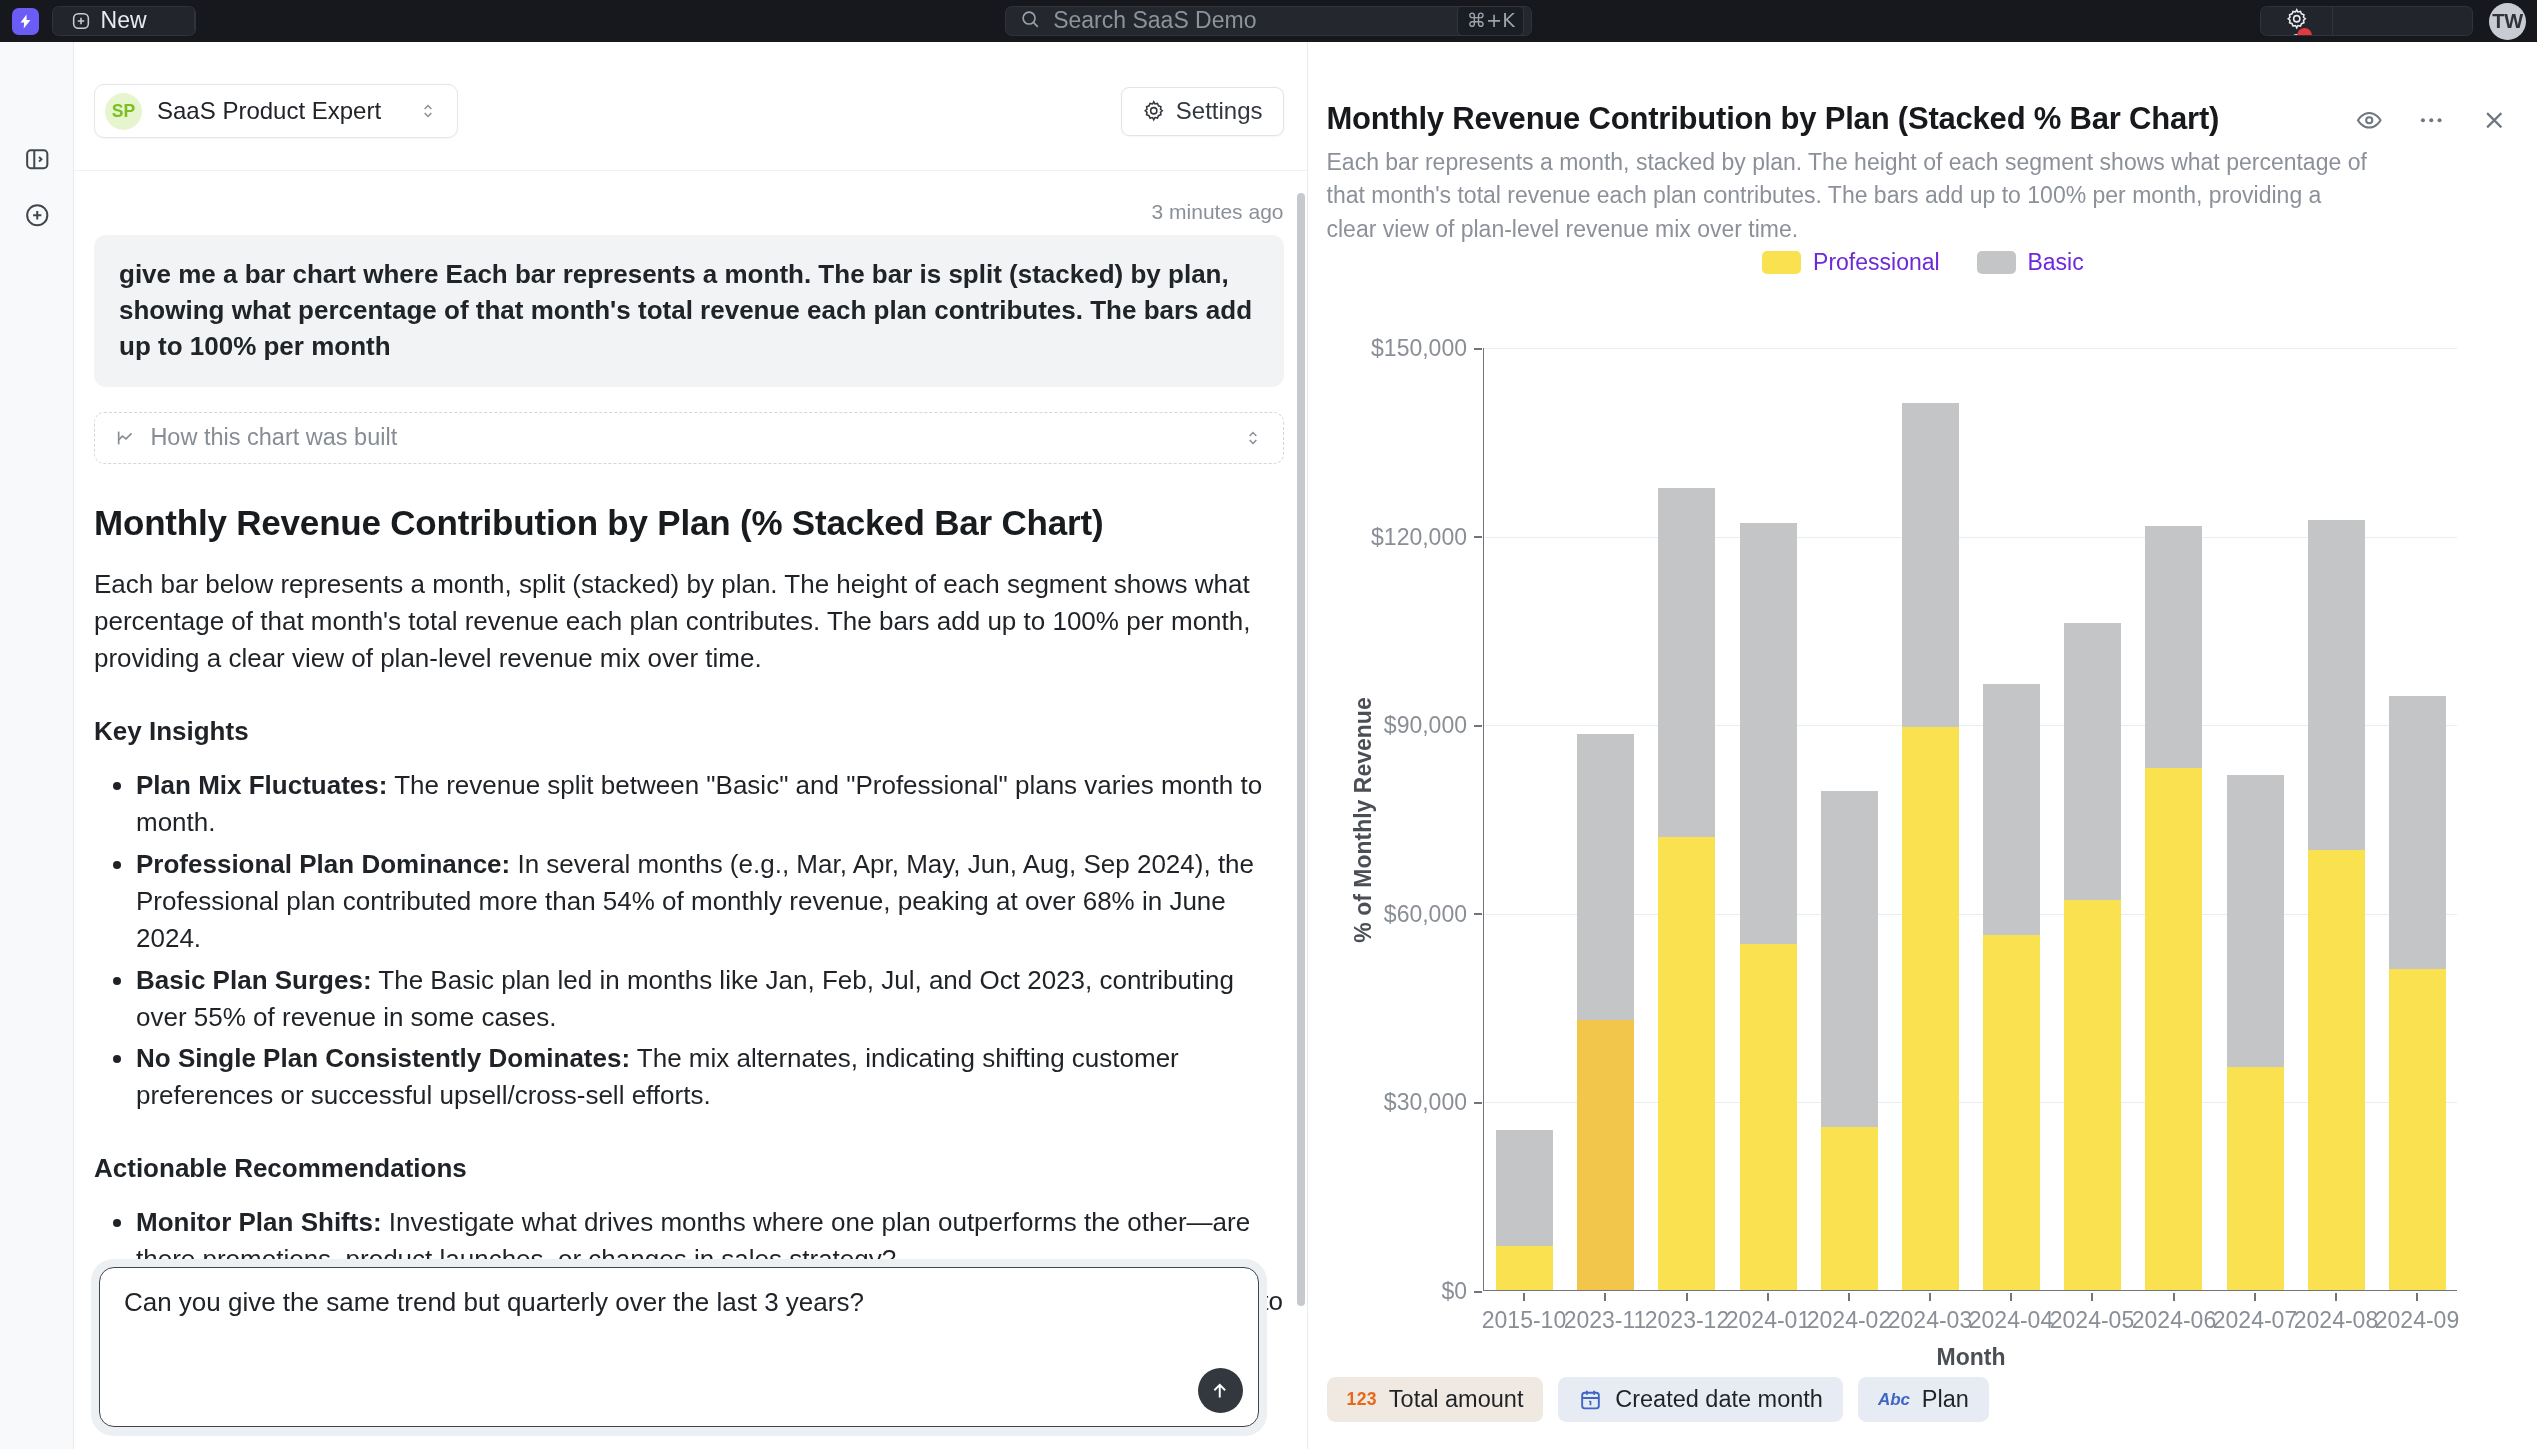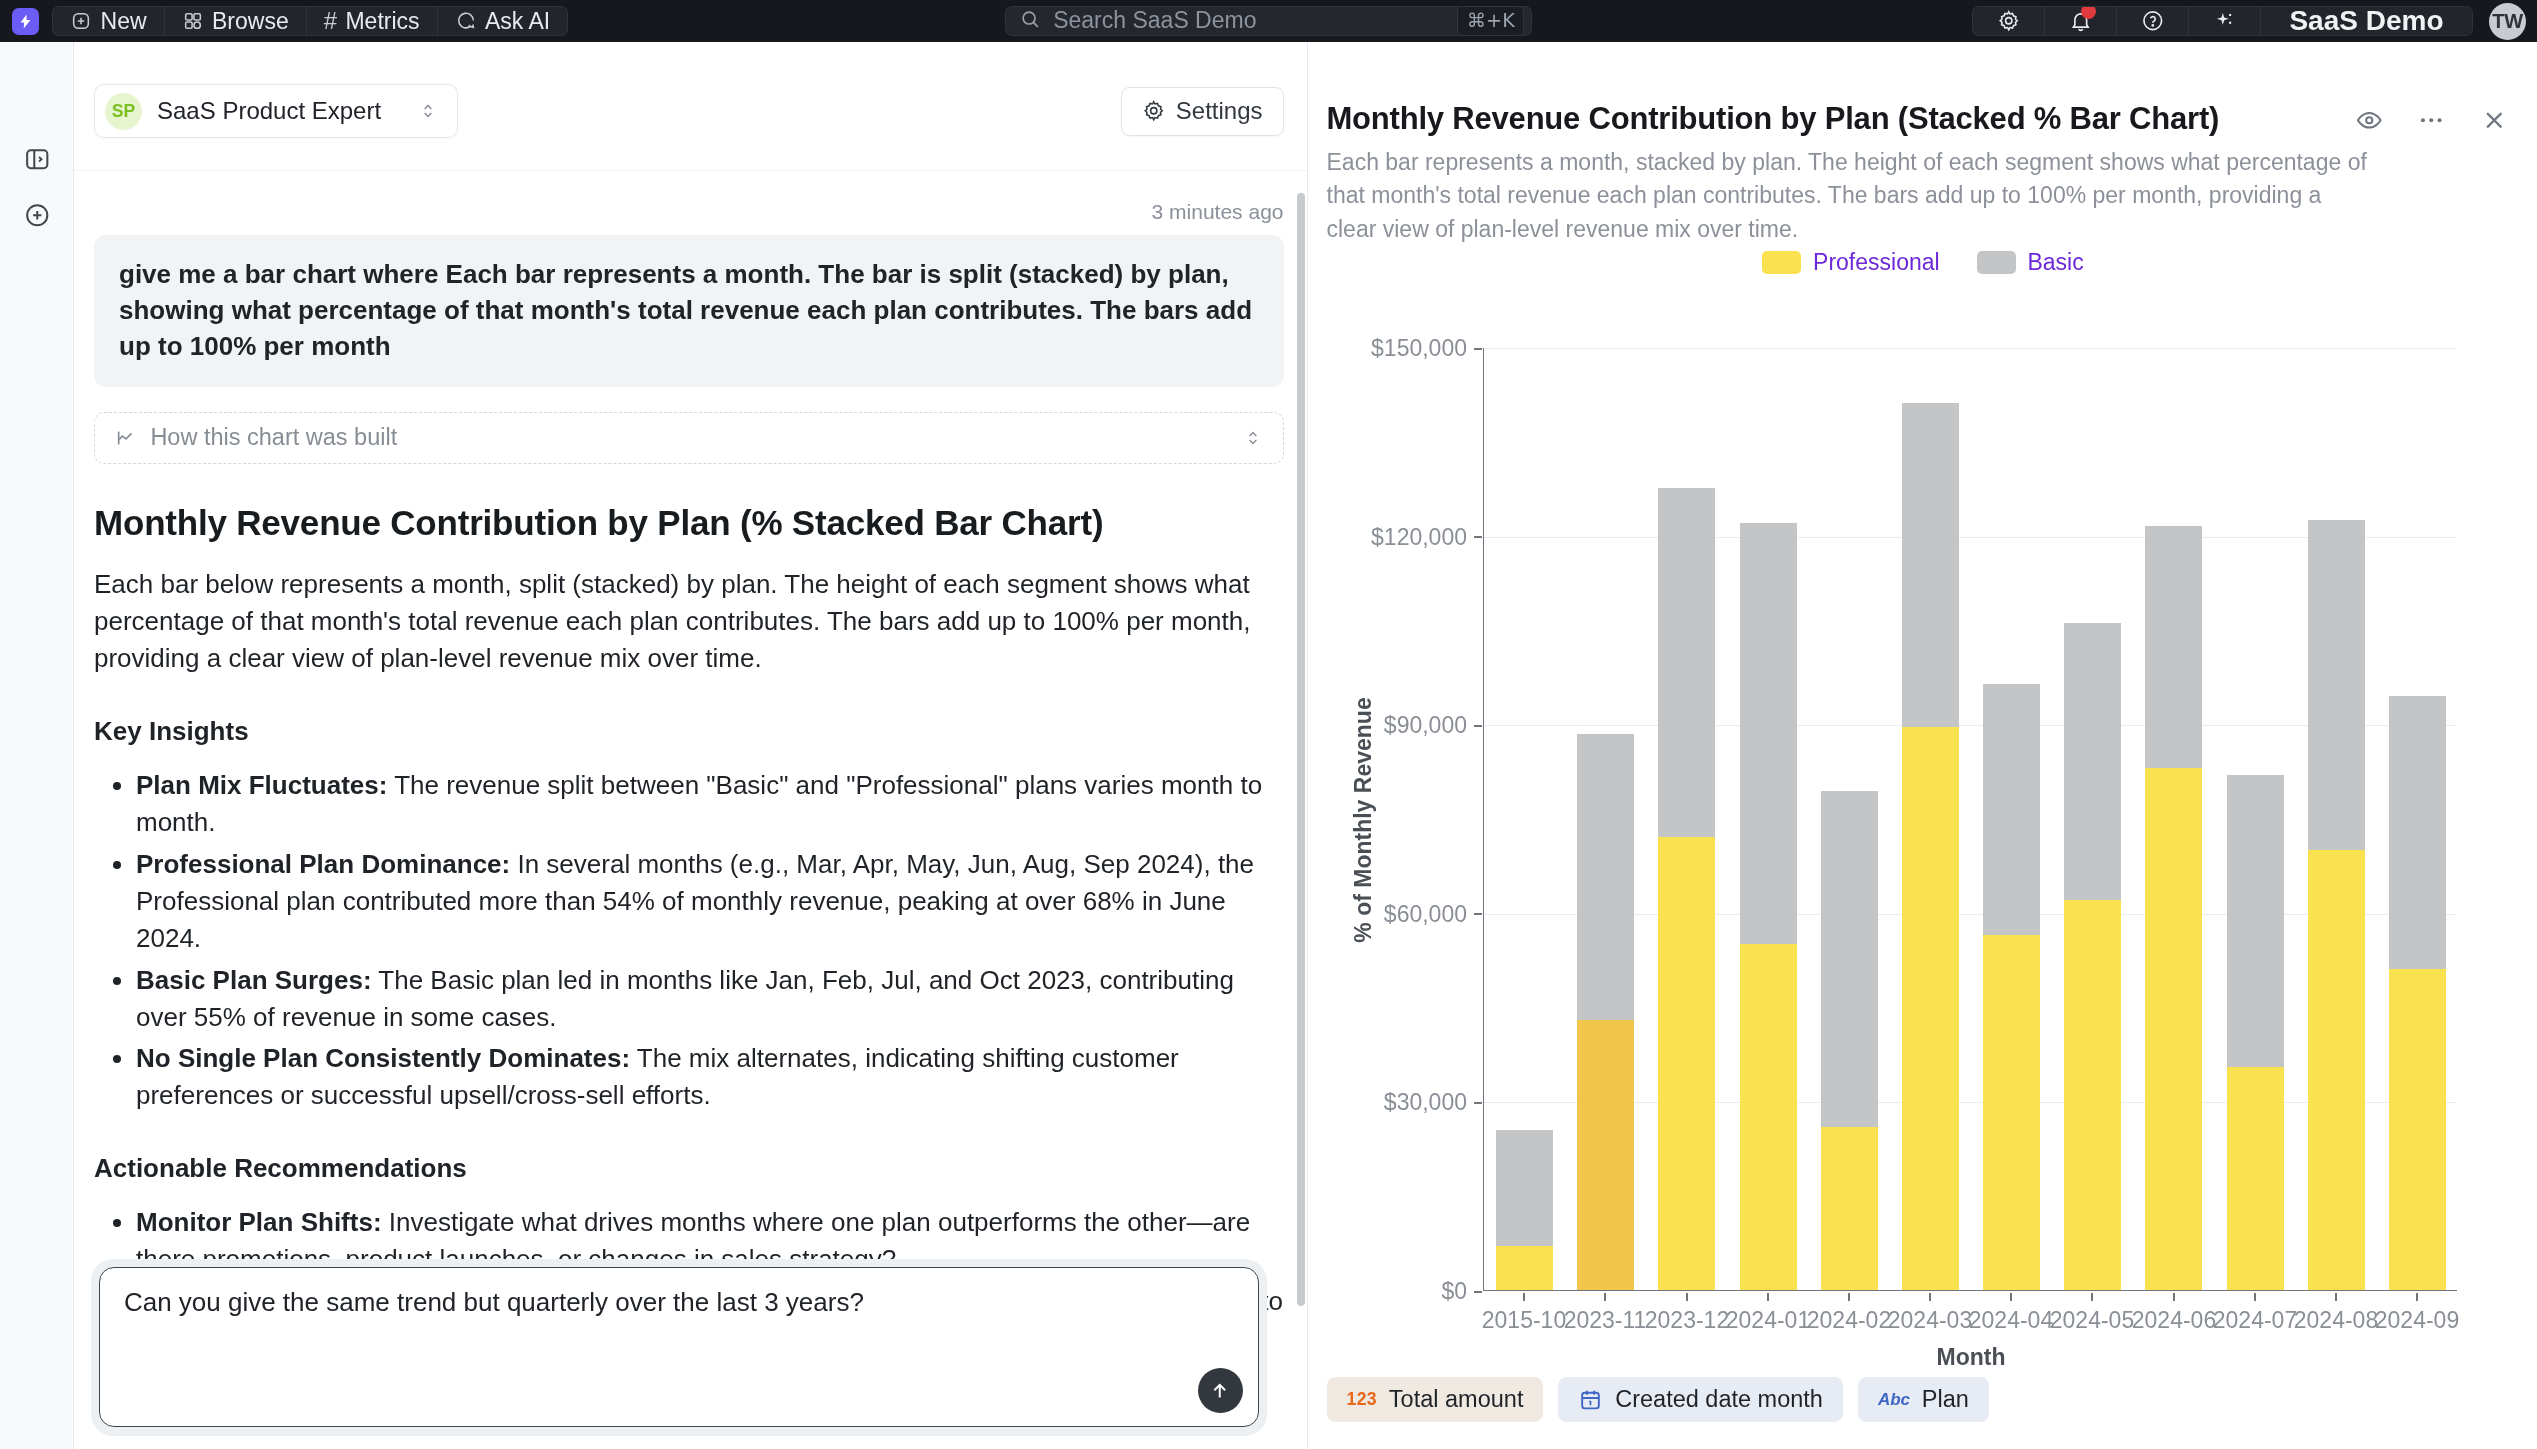--- a/index.html
+++ b/index.html
@@ -5,21 +5,21 @@
   * { margin:0; padding:0; box-sizing:border-box; }
   html,body { width:2538px; height:1449px; overflow:hidden; background:#fff;
     font-family:"Liberation Sans","DejaVu Sans",sans-serif; color:#202429; }
 
   
   .navbar { position:absolute; left:0; top:0; width:2538px; height:42px; background:#16181D;
     display:flex; align-items:center; }
   .logo { width:27px; height:27px; border-radius:6.7px; background:#6A5CF5; margin-left:11.8px;
     display:flex; align-items:center; justify-content:center; flex:0 0 auto; }
   .navgroup { display:flex; align-items:stretch; height:30px; background:#22252B;
-    border:0.8px solid #2F333A; border-radius:6.7px; overflow:hidden; }
+    border:0.8px solid #2F333A; border-radius:6.7px; overflow:hidden;flex-direction:column; }
   .navgroup.left { margin-left:13.4px; }
   .navbtn { display:flex; align-items:center; gap:8.4px; padding:0 17px; color:#E8EAED;
     font-size:23px; font-weight:400; background:transparent; border:none; cursor:pointer;
     border-right:0.8px solid #2F333A; white-space:nowrap; }
   .navbtn:last-child { border-right:none; }
   .navbtn .ic { display:flex; align-items:center; color:#C9CDD3; }
   .hashglyph { font-size:24px; color:#C9CDD3; line-height:1; }
   .nav-search { position:absolute; left:1005px; top:5.9px; width:527px; height:30px;
     background:#24272E; border:0.8px solid #30333A; border-radius:6.7px; display:flex;
     align-items:center; padding:0 6.7px 0 13.4px; cursor:text; }

